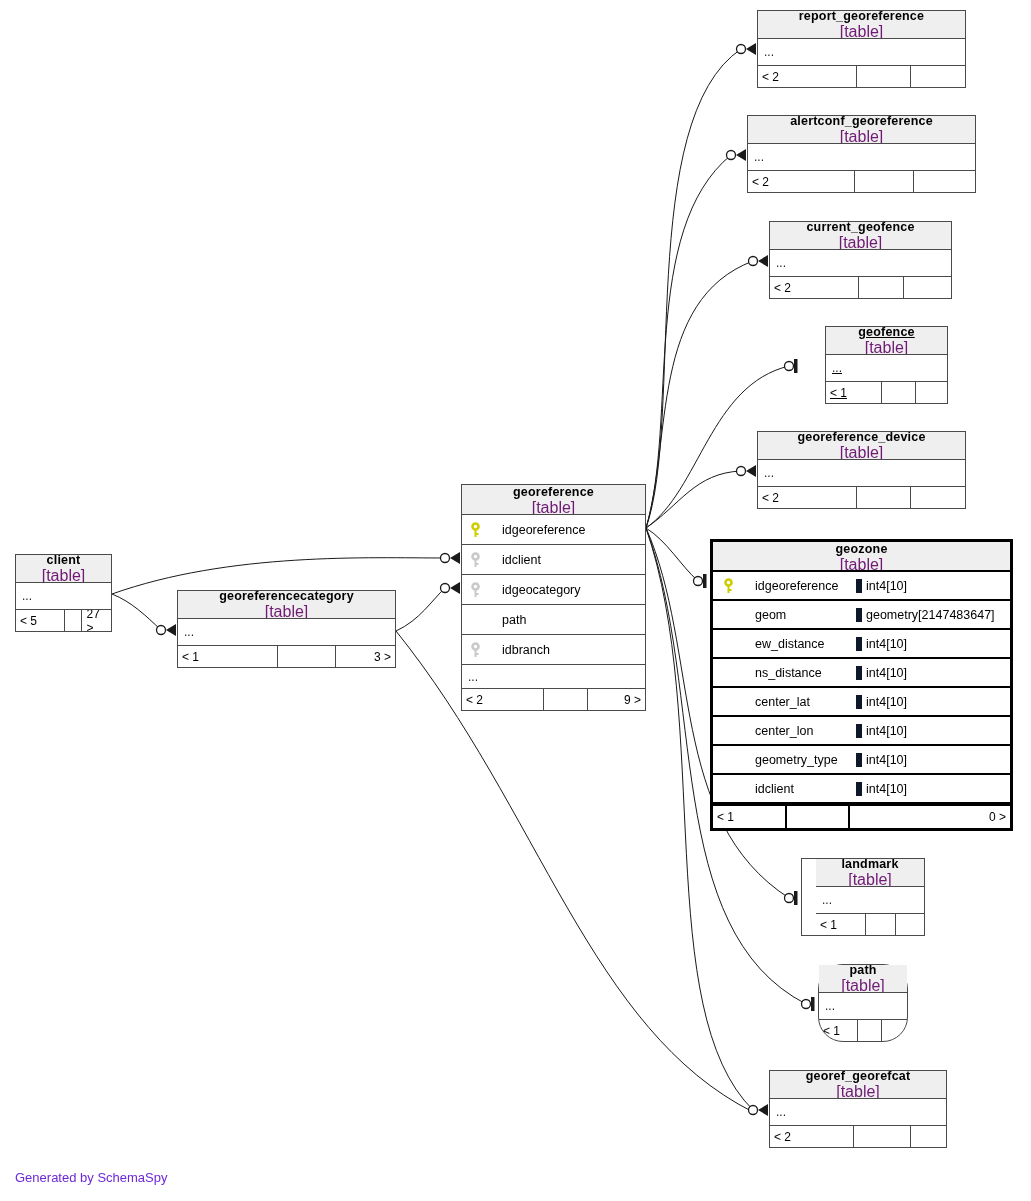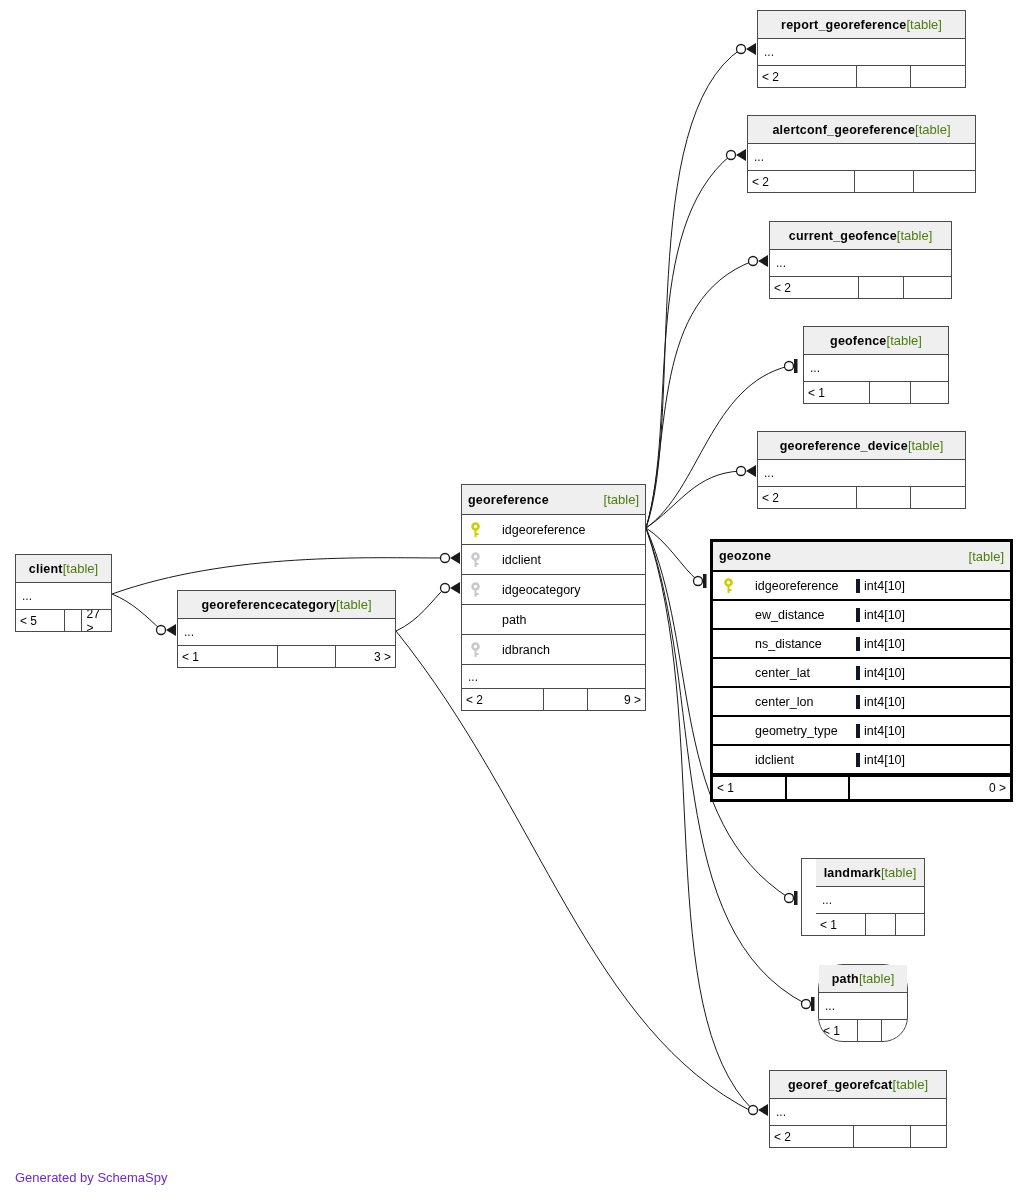--- a/index.html
+++ b/index.html
@@ -1,41 +1,41 @@
 <!DOCTYPE html>
 <html><head>
 <meta charset="utf-8">
 <style>
   html,body{margin:0;padding:0;background:#fff;}
   #canvas{position:relative;width:1031px;height:1201px;background:#ffffff;overflow:hidden;
           font-family:"Liberation Sans","DejaVu Sans",sans-serif;color:#000;}
   svg.wires{position:absolute;left:0;top:0;z-index:1;}
   .tbl{position:absolute;z-index:2;background:#fff;border:1px solid #4a4a4a;box-sizing:border-box;}
   .hdr{height:27px;background:#efefef;border-bottom:1px solid #4a4a4a;display:flex;align-items:center;
-       justify-content:center;gap:0;padding:0 6px;white-space:nowrap;overflow:hidden;}
+       justify-content:center;gap:0;padding:0 6px;white-space:nowrap;overflow:hidden;flex-direction:column;}
   .hdr .nm{font-weight:bold;font-size:12.5px;letter-spacing:.2px;}
-  .hdr .tag{font-size:13px;color:#4d7c0f;}
+  .hdr .tag{font-size:16px;color:#701a75;}
   .row{display:flex;align-items:center;padding:0 6px;font-size:12.5px;height:26px;box-sizing:border-box;}
   .row.ell{font-size:12px;color:#222;}
   .ftr{display:flex;border-top:1px solid #4a4a4a;height:22px;font-size:12px;box-sizing:border-box;}
   .ftr .c{display:flex;align-items:center;padding:0 4px;border-right:1px solid #4a4a4a;box-sizing:border-box;overflow:hidden;}
   .ftr .c:last-child{border-right:none;justify-content:flex-end;}
   .keyspot{width:15px;display:inline-flex;justify-content:center;flex:none;}
   .collbl{margin-left:8px;padding-left:11px;}
   
   .t-georeference .hdr{height:29px;justify-content:space-between;}
   .t-georeference .row.col{height:30px;border-bottom:1px solid #4a4a4a;}
   .t-georeference .row.ell{height:23px;}
   
   .t-geozone{border:3px solid #000;}
   .t-geozone .hdr{height:28px;border-bottom:2px solid #000;justify-content:space-between;}
   .t-geozone .row.col{height:29px;border-bottom:2px solid #000;padding:0;}
   .t-geozone .row.col:last-of-type{border-bottom:none;}
   .t-geozone .namec{width:143px;flex:none;display:flex;align-items:center;padding-left:8px;box-sizing:border-box;}
-  .t-geozone .typec{flex:1;border-left:4px solid #0f172a;display:flex;align-items:center;padding-left:4px;box-sizing:border-box;}
+  .t-geozone .typec{flex:1;border-left:6px solid #0f172a;display:flex;align-items:center;padding-left:4px;box-sizing:border-box;}
   .t-geozone .ftr{border-top:2px solid #000;height:24px;}
   .t-geozone .ftr .c{border-right:2px solid #000;}
   .t-geozone .ftr .c:last-child{border-right:none;}
   #gennote{position:absolute;left:15px;top:1170px;font-size:13px;color:#6d28d9;z-index:2;}
 </style>
 </head>
 <body>
 
 <div id="canvas">
 
@@ -117,21 +117,21 @@
       <span class="tag">[table]</span>
     </div>
     <div class="row ell">...</div>
     <div class="ftr">
       <div class="c" style="flex-basis:49%;">&lt; 2</div>
       <div class="c" style="flex-basis:25%;"></div>
       <div class="c" style="flex-basis:26%;"></div>
     </div>
   </div>
 
-  <div class="tbl" style="left:803px;top:326px;width:146px;">
+  <div class="tbl" style="left:825px;top:326px;width:123px;text-decoration:underline;">
     <div class="hdr">
       <span class="nm">geofence</span>
       <span class="tag">[table]</span>
     </div>
     <div class="row ell">...</div>
     <div class="ftr">
       <div class="c" style="flex-basis:46%;">&lt; 1</div>
       <div class="c" style="flex-basis:28%;"></div>
       <div class="c" style="flex-basis:26%;"></div>
     </div>
@@ -216,20 +216,27 @@
               <path d="M5.5 8 V15 M5.5 12 H8.5" stroke="#cdcd00" stroke-width="2" fill="none"></path>
             </svg>
         </span>
         <span class="collbl">idgeoreference</span>
       </div>
       <div class="typec">int4[10]</div>
     </div>
     <div class="row col">
       <div class="namec">
           <span class="keyspot"></span>
+        <span class="collbl">geom</span>
+        </div>
+      <div class="typec">geometry[2147483647]</div>
+    </div>
+    <div class="row col">
+      <div class="namec">
+          <span class="keyspot"></span>
         <span class="collbl">ew_distance</span>
         </div>
       <div class="typec">int4[10]</div>
     </div>
     <div class="row col">
       <div class="namec">
           <span class="keyspot"></span>
         <span class="collbl">ns_distance</span>
         </div>
       <div class="typec">int4[10]</div>

